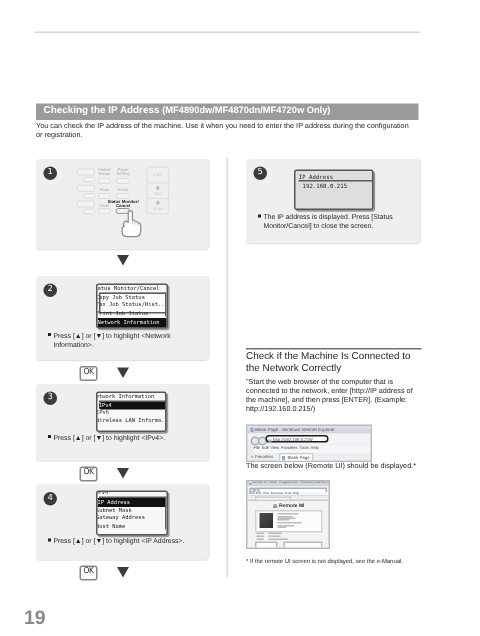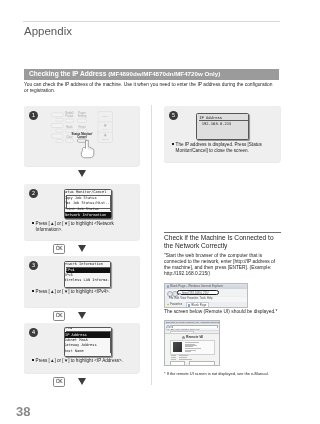--- a/index.html
+++ b/index.html
@@ -146,21 +146,20 @@
   #para2{left:164px;top:309px;width:118px;}
   #remoteuishot{position:absolute;left:164px;top:320px;width:54px;height:44px;}
   .footnote{left:164px;top:371px;width:120px;}
 </style>
 </head>
 <body>
 
 <div class="page" data-name="manual-page">
 
   <div class="rule-top" data-name="header-rule"></div>
-  <div class="apptitle" data-name="page-title">Appendix</div>
 
   <div class="secbar" data-name="section-heading-bar">
     <div class="t" data-name="section-heading-text"><span data-name="section-heading-main">Checking the IP Address</span> <span class="sub" data-name="section-heading-models">(MF4890dw/MF4870dn/MF4720w Only)</span></div>
   </div>
   <div class="intro" data-name="section-intro">You can check the IP address of the machine. Use it when you need to enter the IP address during the configuration or registration.</div>
 
   <div class="divider" data-name="column-divider"></div>
 
   <div class="stepbox" id="box1" data-name="step-1-box">
     <div class="num" data-name="step-1-number">1</div>
@@ -379,14 +378,14 @@
         </div>
       <div class="ru-footer" data-name="remote-ui-footer">
         <span class="ru-fl" data-name="footer-select"></span>
         <span class="ru-fb" data-name="footer-button"></span>
       </div>
     </div>
   </div>
 
   <div class="footnote" data-name="footnote">* If the remote UI screen is not displayed, see the e-Manual.</div>
 
-  <div class="pagenum" data-name="page-number">38</div>
+  <div class="pagenum" data-name="page-number">19</div>
 </div>
 
 </body></html>

